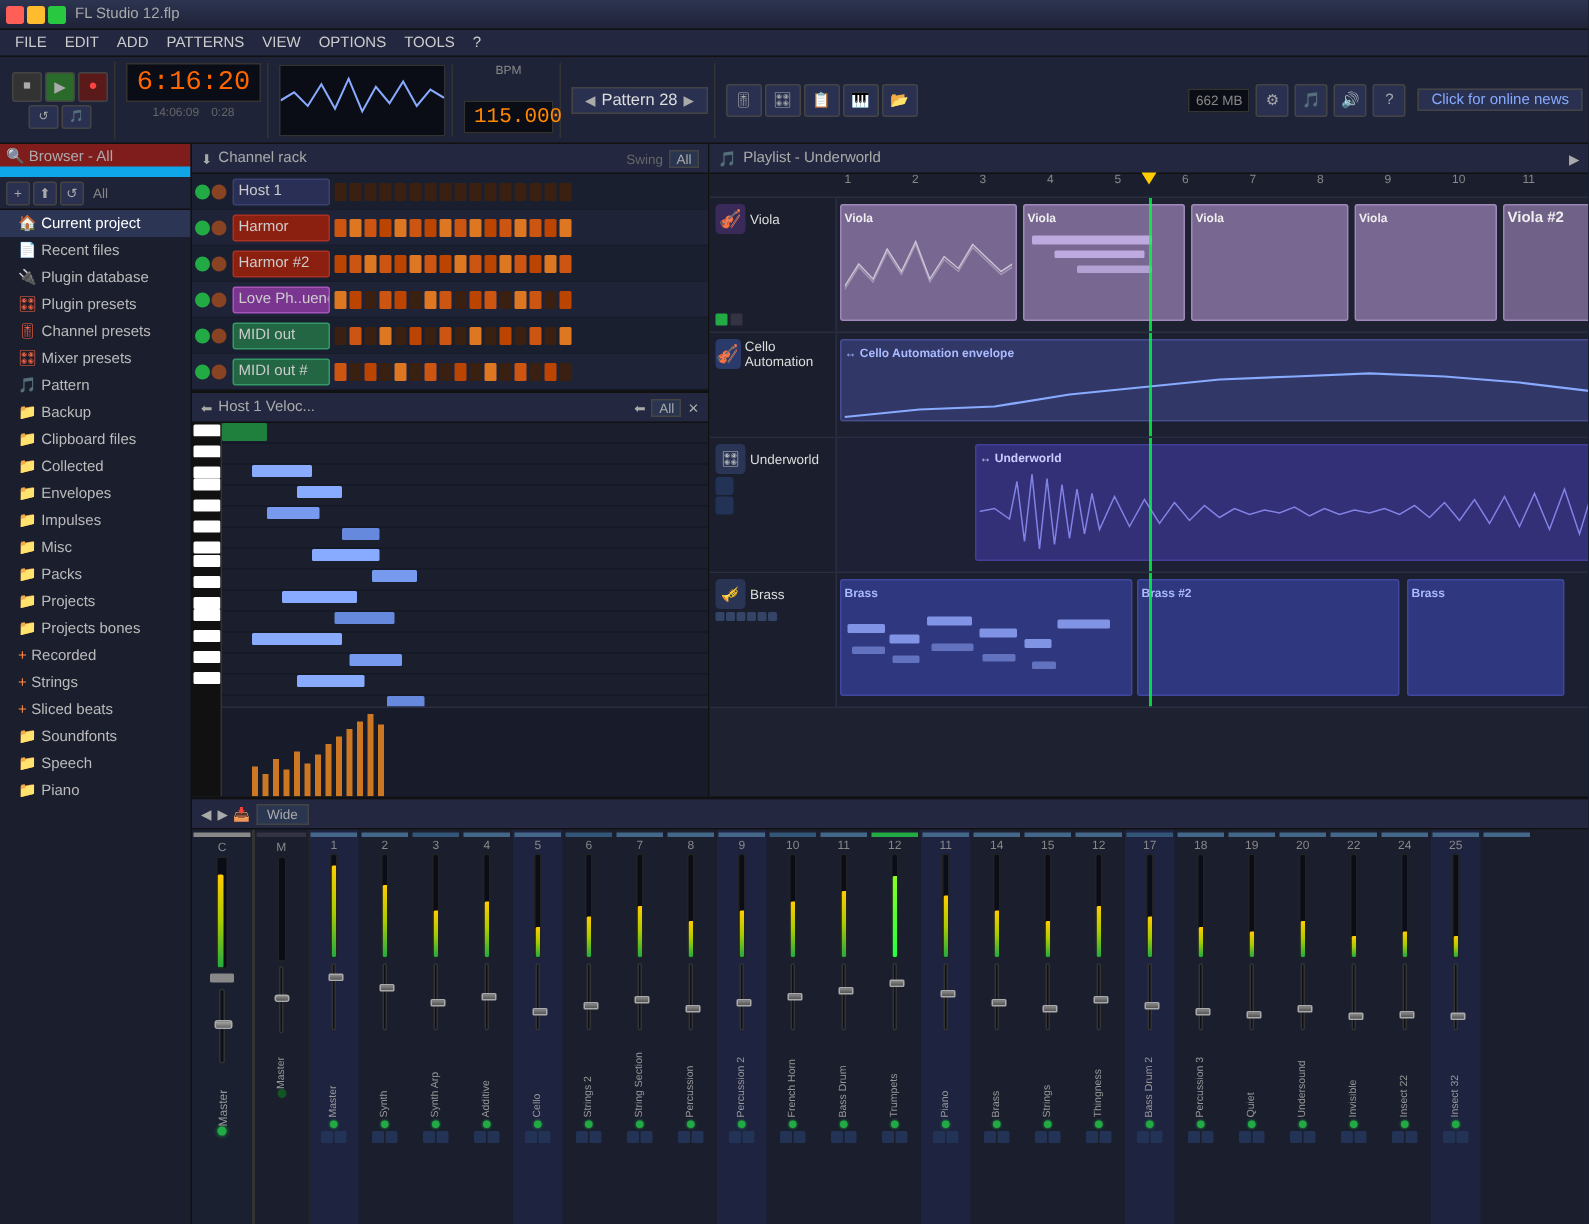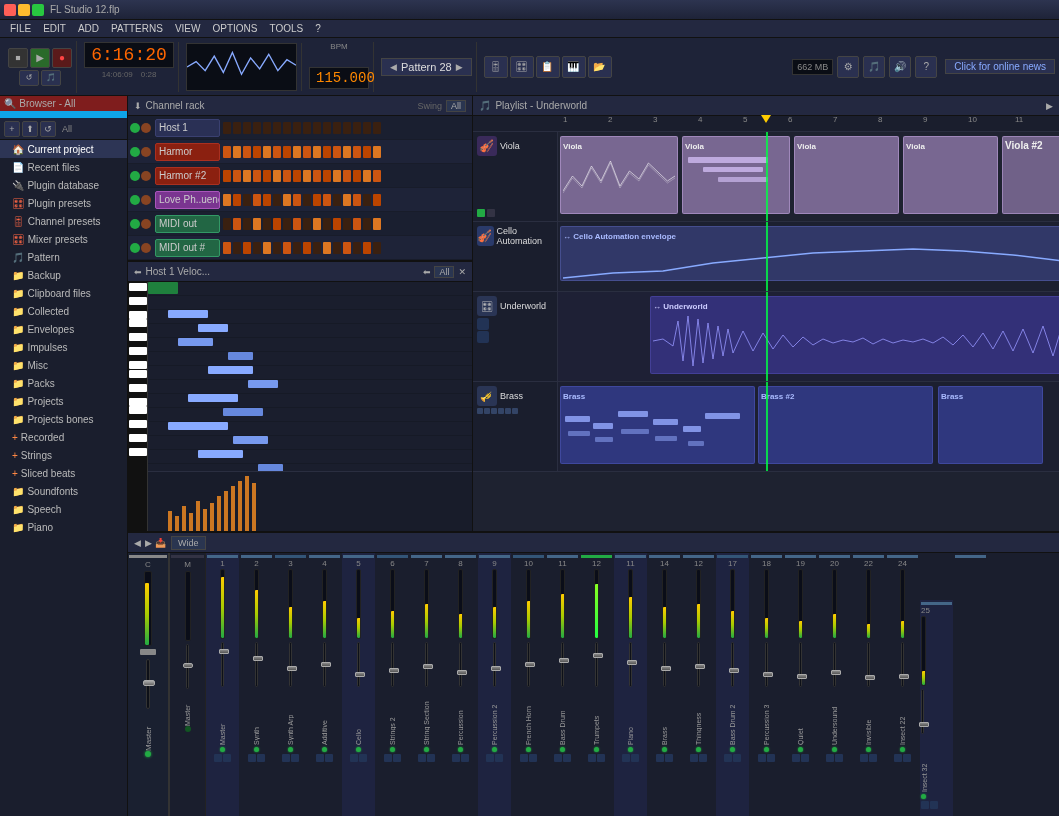--- a/index.html
+++ b/index.html
@@ -1288,20 +1288,38 @@
     </div>
     <div style="writing-mode:vertical-rl;text-orientation:mixed;transform:rotate(180deg);font-size:7px;color:#999;height:55px;overflow:hidden;text-overflow:ellipsis;white-space:nowrap;margin:1px 0;">Brass</div>
     <div style="width:5px;height:5px;border-radius:50%;background:#22aa44;box-shadow:0 0 2px #22aa44;margin:1px 0;cursor:pointer;"></div>
     <div style="display:flex;gap:1px;margin:1px 0;">
       <div style="width:8px;height:8px;background:#223355;border-radius:1px;cursor:pointer;"></div>
       <div style="width:8px;height:8px;background:#223355;border-radius:1px;cursor:pointer;"></div>
     </div>
   </div>
             <div class="mixer-channel" style="width: 34px; border-right: 1px solid rgb(26, 30, 45); background: rgb(26, 30, 45); flex-shrink: 0; display: flex; flex-direction: column; align-items: center; padding: 2px 1px;">
     <div style="width:100%;height:3px;background:#446688;margin-bottom:1px;"></div>
+    <div style="font-size:8px;color:#888;text-align:center;">15</div>
+    <div style="display:flex;gap:1px;margin:1px 0;">
+      <div style="width:5px;height:70px;background:#0a0d18;border:1px solid #222;border-radius:2px;position:relative;overflow:hidden;">
+        <div style="width:4px;height:35%;background:linear-gradient(to top, #22aa44, #aacc00, #ffcc00);border-radius:1px;position:absolute;bottom:0;"></div>
+      </div>
+    </div>
+    <div style="width:3px;height:45px;background:#0d1018;border:1px solid #333;border-radius:2px;position:relative;margin:2px 0;">
+      <div style="width:10px;height:5px;background:linear-gradient(to bottom,#888,#555);border:1px solid #aaa;border-radius:1px;position:absolute;left:-3px;top:26.700000000000003px;"></div>
+    </div>
+    <div style="writing-mode:vertical-rl;text-orientation:mixed;transform:rotate(180deg);font-size:7px;color:#999;height:55px;overflow:hidden;text-overflow:ellipsis;white-space:nowrap;margin:1px 0;">Strings</div>
+    <div style="width:5px;height:5px;border-radius:50%;background:#22aa44;box-shadow:0 0 2px #22aa44;margin:1px 0;cursor:pointer;"></div>
+    <div style="display:flex;gap:1px;margin:1px 0;">
+      <div style="width:8px;height:8px;background:#223355;border-radius:1px;cursor:pointer;"></div>
+      <div style="width:8px;height:8px;background:#223355;border-radius:1px;cursor:pointer;"></div>
+    </div>
+  </div>
+            <div class="mixer-channel" style="width: 34px; border-right: 1px solid rgb(26, 30, 45); background: rgb(26, 30, 45); flex-shrink: 0; display: flex; flex-direction: column; align-items: center; padding: 2px 1px;">
+    <div style="width:100%;height:3px;background:#446688;margin-bottom:1px;"></div>
     <div style="font-size:8px;color:#888;text-align:center;">12</div>
     <div style="display:flex;gap:1px;margin:1px 0;">
       <div style="width:5px;height:70px;background:#0a0d18;border:1px solid #222;border-radius:2px;position:relative;overflow:hidden;">
         <div style="width:4px;height:50%;background:linear-gradient(to top, #22aa44, #aacc00, #ffcc00);border-radius:1px;position:absolute;bottom:0;"></div>
       </div>
     </div>
     <div style="width:3px;height:45px;background:#0d1018;border:1px solid #333;border-radius:2px;position:relative;margin:2px 0;">
       <div style="width:10px;height:5px;background:linear-gradient(to bottom,#888,#555);border:1px solid #aaa;border-radius:1px;position:absolute;left:-3px;top:21px;"></div>
     </div>
     <div style="writing-mode:vertical-rl;text-orientation:mixed;transform:rotate(180deg);font-size:7px;color:#999;height:55px;overflow:hidden;text-overflow:ellipsis;white-space:nowrap;margin:1px 0;">Thingness</div>
@@ -1412,21 +1430,21 @@
     <div style="width:3px;height:45px;background:#0d1018;border:1px solid #333;border-radius:2px;position:relative;margin:2px 0;">
       <div style="width:10px;height:5px;background:linear-gradient(to bottom,#888,#555);border:1px solid #aaa;border-radius:1px;position:absolute;left:-3px;top:30.5px;"></div>
     </div>
     <div style="writing-mode:vertical-rl;text-orientation:mixed;transform:rotate(180deg);font-size:7px;color:#999;height:55px;overflow:hidden;text-overflow:ellipsis;white-space:nowrap;margin:1px 0;">Insect 22</div>
     <div style="width:5px;height:5px;border-radius:50%;background:#22aa44;box-shadow:0 0 2px #22aa44;margin:1px 0;cursor:pointer;"></div>
     <div style="display:flex;gap:1px;margin:1px 0;">
       <div style="width:8px;height:8px;background:#223355;border-radius:1px;cursor:pointer;"></div>
       <div style="width:8px;height:8px;background:#223355;border-radius:1px;cursor:pointer;"></div>
     </div>
   </div>
-            <div class="mixer-channel" style="width: 34px; border-right: 1px solid rgb(26, 30, 45); background: rgb(30, 35, 64); flex-shrink: 0; display: flex; flex-direction: column; align-items: flex-start; padding: 2px 1px; margin-top: 47px;">
+            <div class="mixer-channel" style="width: 34px; border-right: 1px solid rgb(26, 30, 45); background: rgb(30, 35, 64); flex-shrink: 0; display: flex; flex-direction: column; align-items: center; padding: 2px 1px;">
     <div style="width:100%;height:3px;background:#446688;margin-bottom:1px;"></div>
     <div style="font-size:8px;color:#888;text-align:center;">25</div>
     <div style="display:flex;gap:1px;margin:1px 0;">
       <div style="width:5px;height:70px;background:#0a0d18;border:1px solid #222;border-radius:2px;position:relative;overflow:hidden;">
         <div style="width:4px;height:20%;background:linear-gradient(to top, #22aa44, #aacc00, #ffcc00);border-radius:1px;position:absolute;bottom:0;"></div>
       </div>
     </div>
     <div style="width:3px;height:45px;background:#0d1018;border:1px solid #333;border-radius:2px;position:relative;margin:2px 0;">
       <div style="width:10px;height:5px;background:linear-gradient(to bottom,#888,#555);border:1px solid #aaa;border-radius:1px;position:absolute;left:-3px;top:32.4px;"></div>
     </div>

